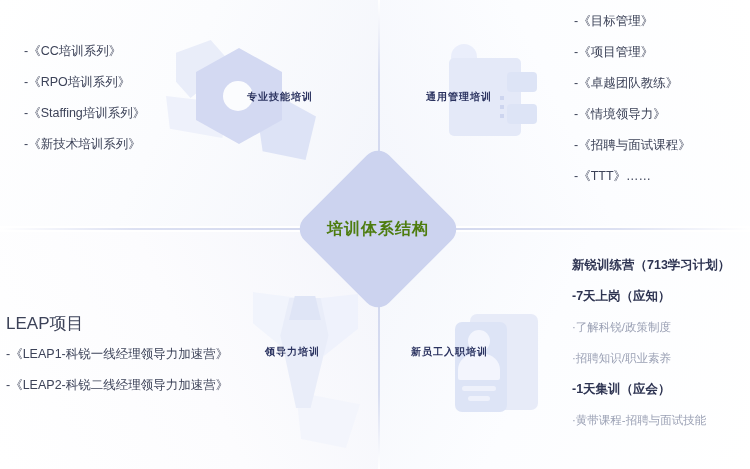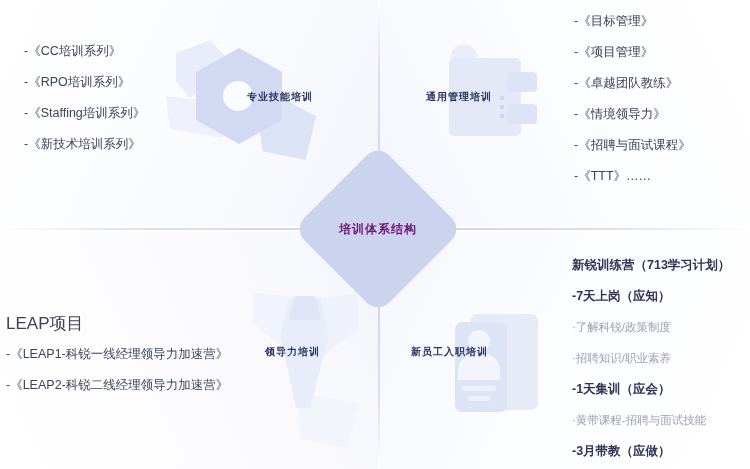--- a/index.html
+++ b/index.html
@@ -69,23 +69,23 @@
     border-radius: 16px;
     transform: rotate(45deg);
   }
   .center-label {
     position: absolute;
     left: 318px; top: 169px;
     width: 120px; height: 120px;
     display: flex;
     align-items: center;
     justify-content: center;
-    font-size: 12px;
+    font-size: 16px;
     font-weight: 700;
-    color: #701a75;
+    color: #4d7c0f;
     letter-spacing: 1px;
     white-space: nowrap;
   }
 
   
   .q-heading {
     position: absolute;
     font-size: 10px;
     font-weight: 700;
     color: #2b3360;
@@ -328,16 +328,15 @@
     <div class="list-item">-《LEAP2-科锐二线经理领导力加速营》</div>
   </div>
 
   <div class="list-br">
     <div class="br-row"><span class="br-strong">新锐训练营（713学习计划）</span></div>
     <div class="br-row"><span class="br-strong">-7天上岗（应知）</span></div>
     <div class="br-row"><span class="br-sub">·了解科锐/政策制度</span></div>
     <div class="br-row"><span class="br-sub">·招聘知识/职业素养</span></div>
     <div class="br-row"><span class="br-strong">-1天集训（应会）</span></div>
     <div class="br-row"><span class="br-sub">·黄带课程-招聘与面试技能</span></div>
-    <div class="br-row"><span class="br-strong">-3月带教（应做）</span></div>
   </div>
 
 </div>
 
 </body></html>

